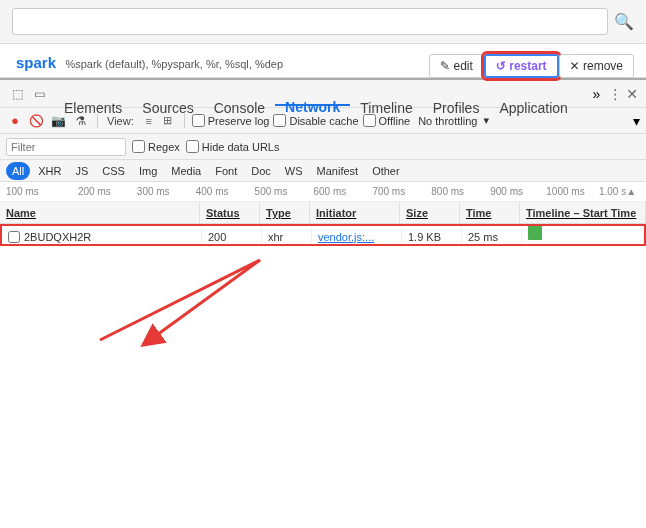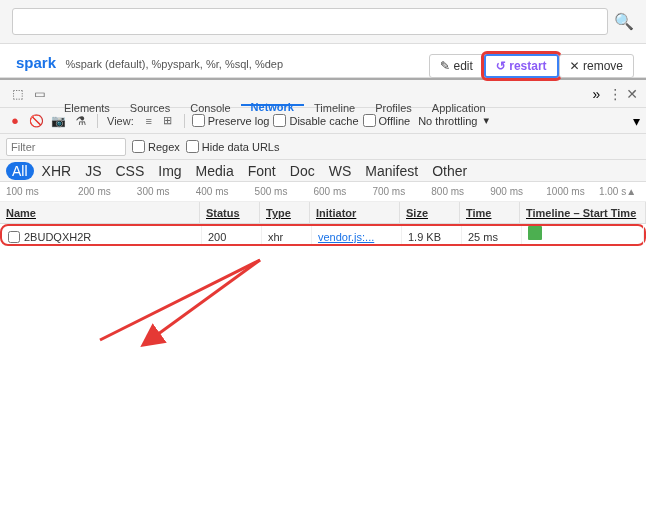--- a/index.html
+++ b/index.html
@@ -57,21 +57,21 @@
 
     
     .tabs-row {
       display: flex; align-items: center;
       background: #f5f5f5;
       border-bottom: 1px solid #ddd;
       height: 28px; padding: 0 4px;
     }
     .tab-item {
       padding: 11px 10px; height: 18px; line-height: 28px;
-      font-size: 11px; cursor: pointer; color: #444;
+      font-size: 14px; cursor: pointer; color: #444;
       white-space: nowrap;
     }
     .tab-item.active {
       color: #1a73e8; border-bottom: 2px solid #1a73e8; font-weight: bold;
     }
     .tab-icons {
       display: flex; align-items: center; gap: 2px; padding: 0 4px;
     }
     .tab-icon-btn {
       width: 20px; height: 20px; display: flex; align-items: center; justify-content: center;
@@ -123,21 +123,21 @@
 
     
     .type-filter-row {
       display: flex; align-items: center;
       background: #f5f5f5;
       border-bottom: 1px solid #ddd;
       height: 22px; padding: 0 6px; gap: 2px;
     }
     .type-btn {
       padding: 0 6px; height: 18px; line-height: 18px;
-      font-size: 14px; cursor: pointer; border: none; background: none;
+      font-size: 11px; cursor: pointer; border: none; background: none;
       color: #333; border-radius: 2px;
     }
     .type-btn.active {
       background: #1a73e8; color: #fff; border-radius: 10px;
     }
 
     
     .timeline-bar {
       display: flex; align-items: center;
       background: #fff;
@@ -169,21 +169,20 @@
       padding: 0 6px; line-height: 22px;
       border-right: 1px solid #e0e0e0;
       cursor: pointer; white-space: nowrap; overflow: hidden;
     }
     .table-row-data {
       display: grid;
       grid-template-columns: 200px 60px 50px 90px 60px 60px 1fr;
       border-bottom: 1px solid #f0f0f0;
       height: 22px;
       background: #fff;
-      border-radius: 8px;
     }
     .td {
       font-size: 11px; color: #333;
       padding: 0 6px; line-height: 22px;
       border-right: 1px solid #f0f0f0;
       white-space: nowrap; overflow: hidden; text-overflow: ellipsis;
     }
     .td.link { color: #1a73e8; text-decoration: underline; cursor: pointer; }
     .name-cell { display: flex; align-items: center; gap: 4px; }
     .name-checkbox { width: 12px; height: 12px; cursor: pointer; }

